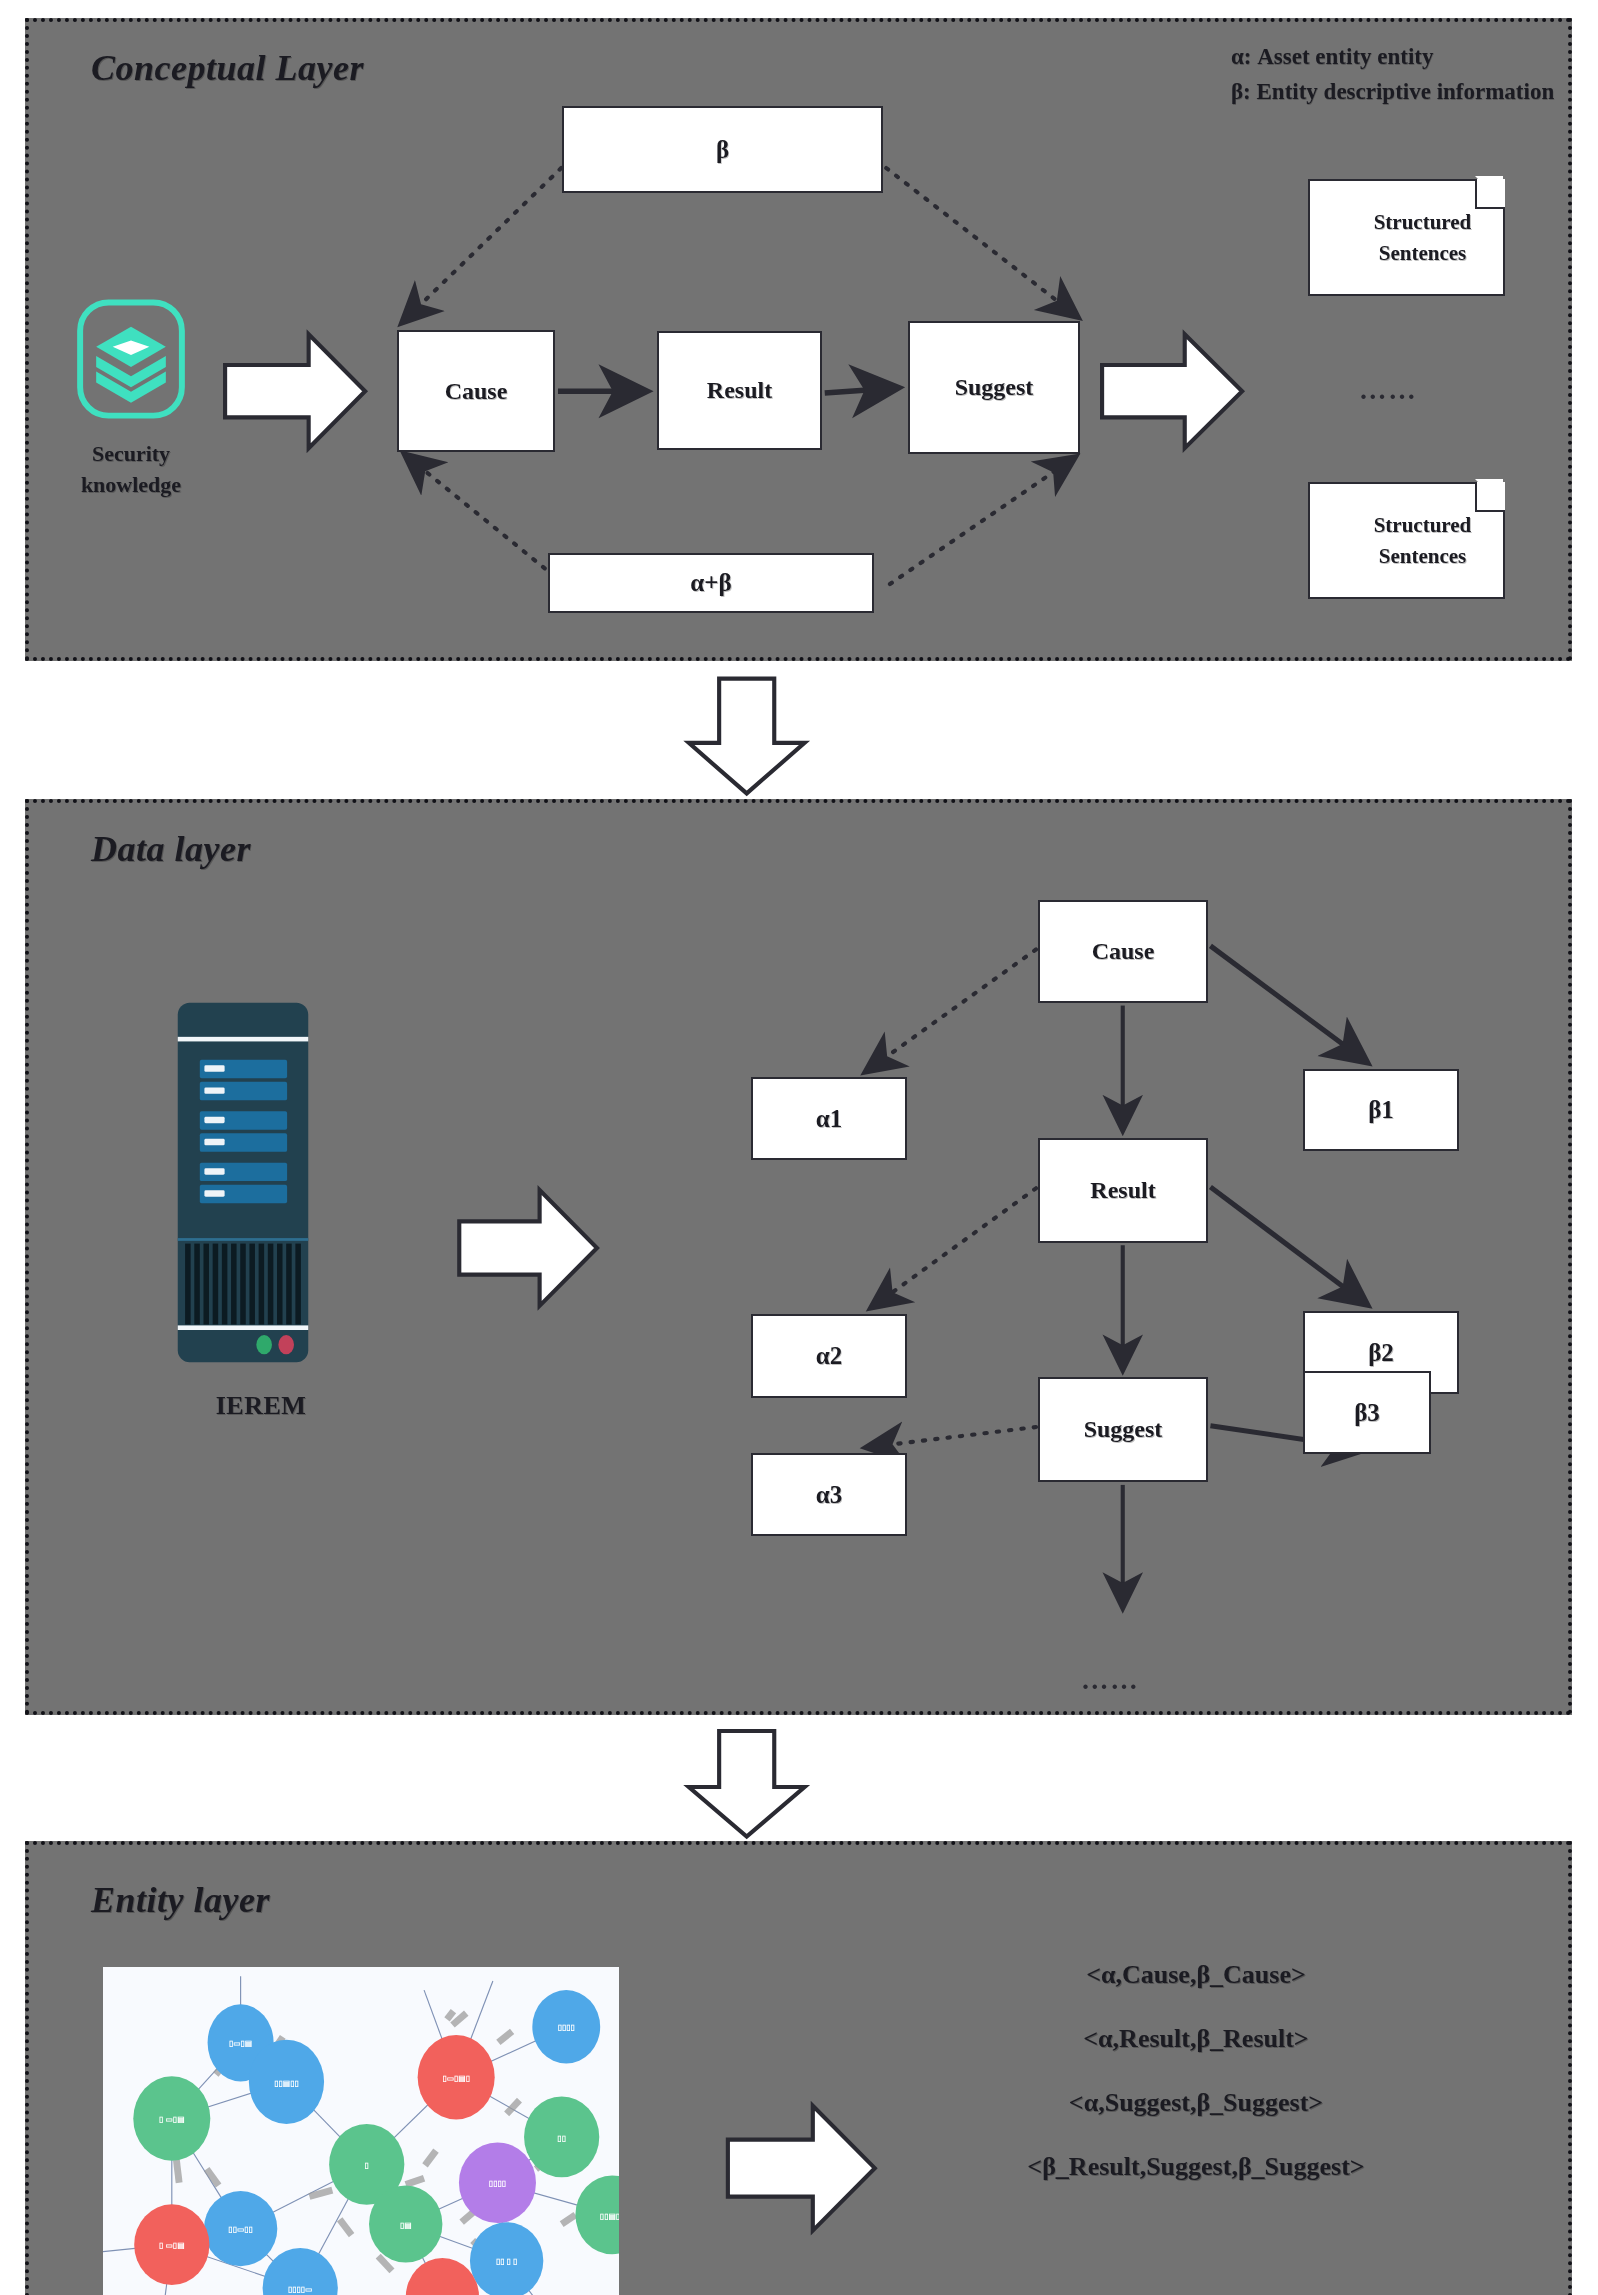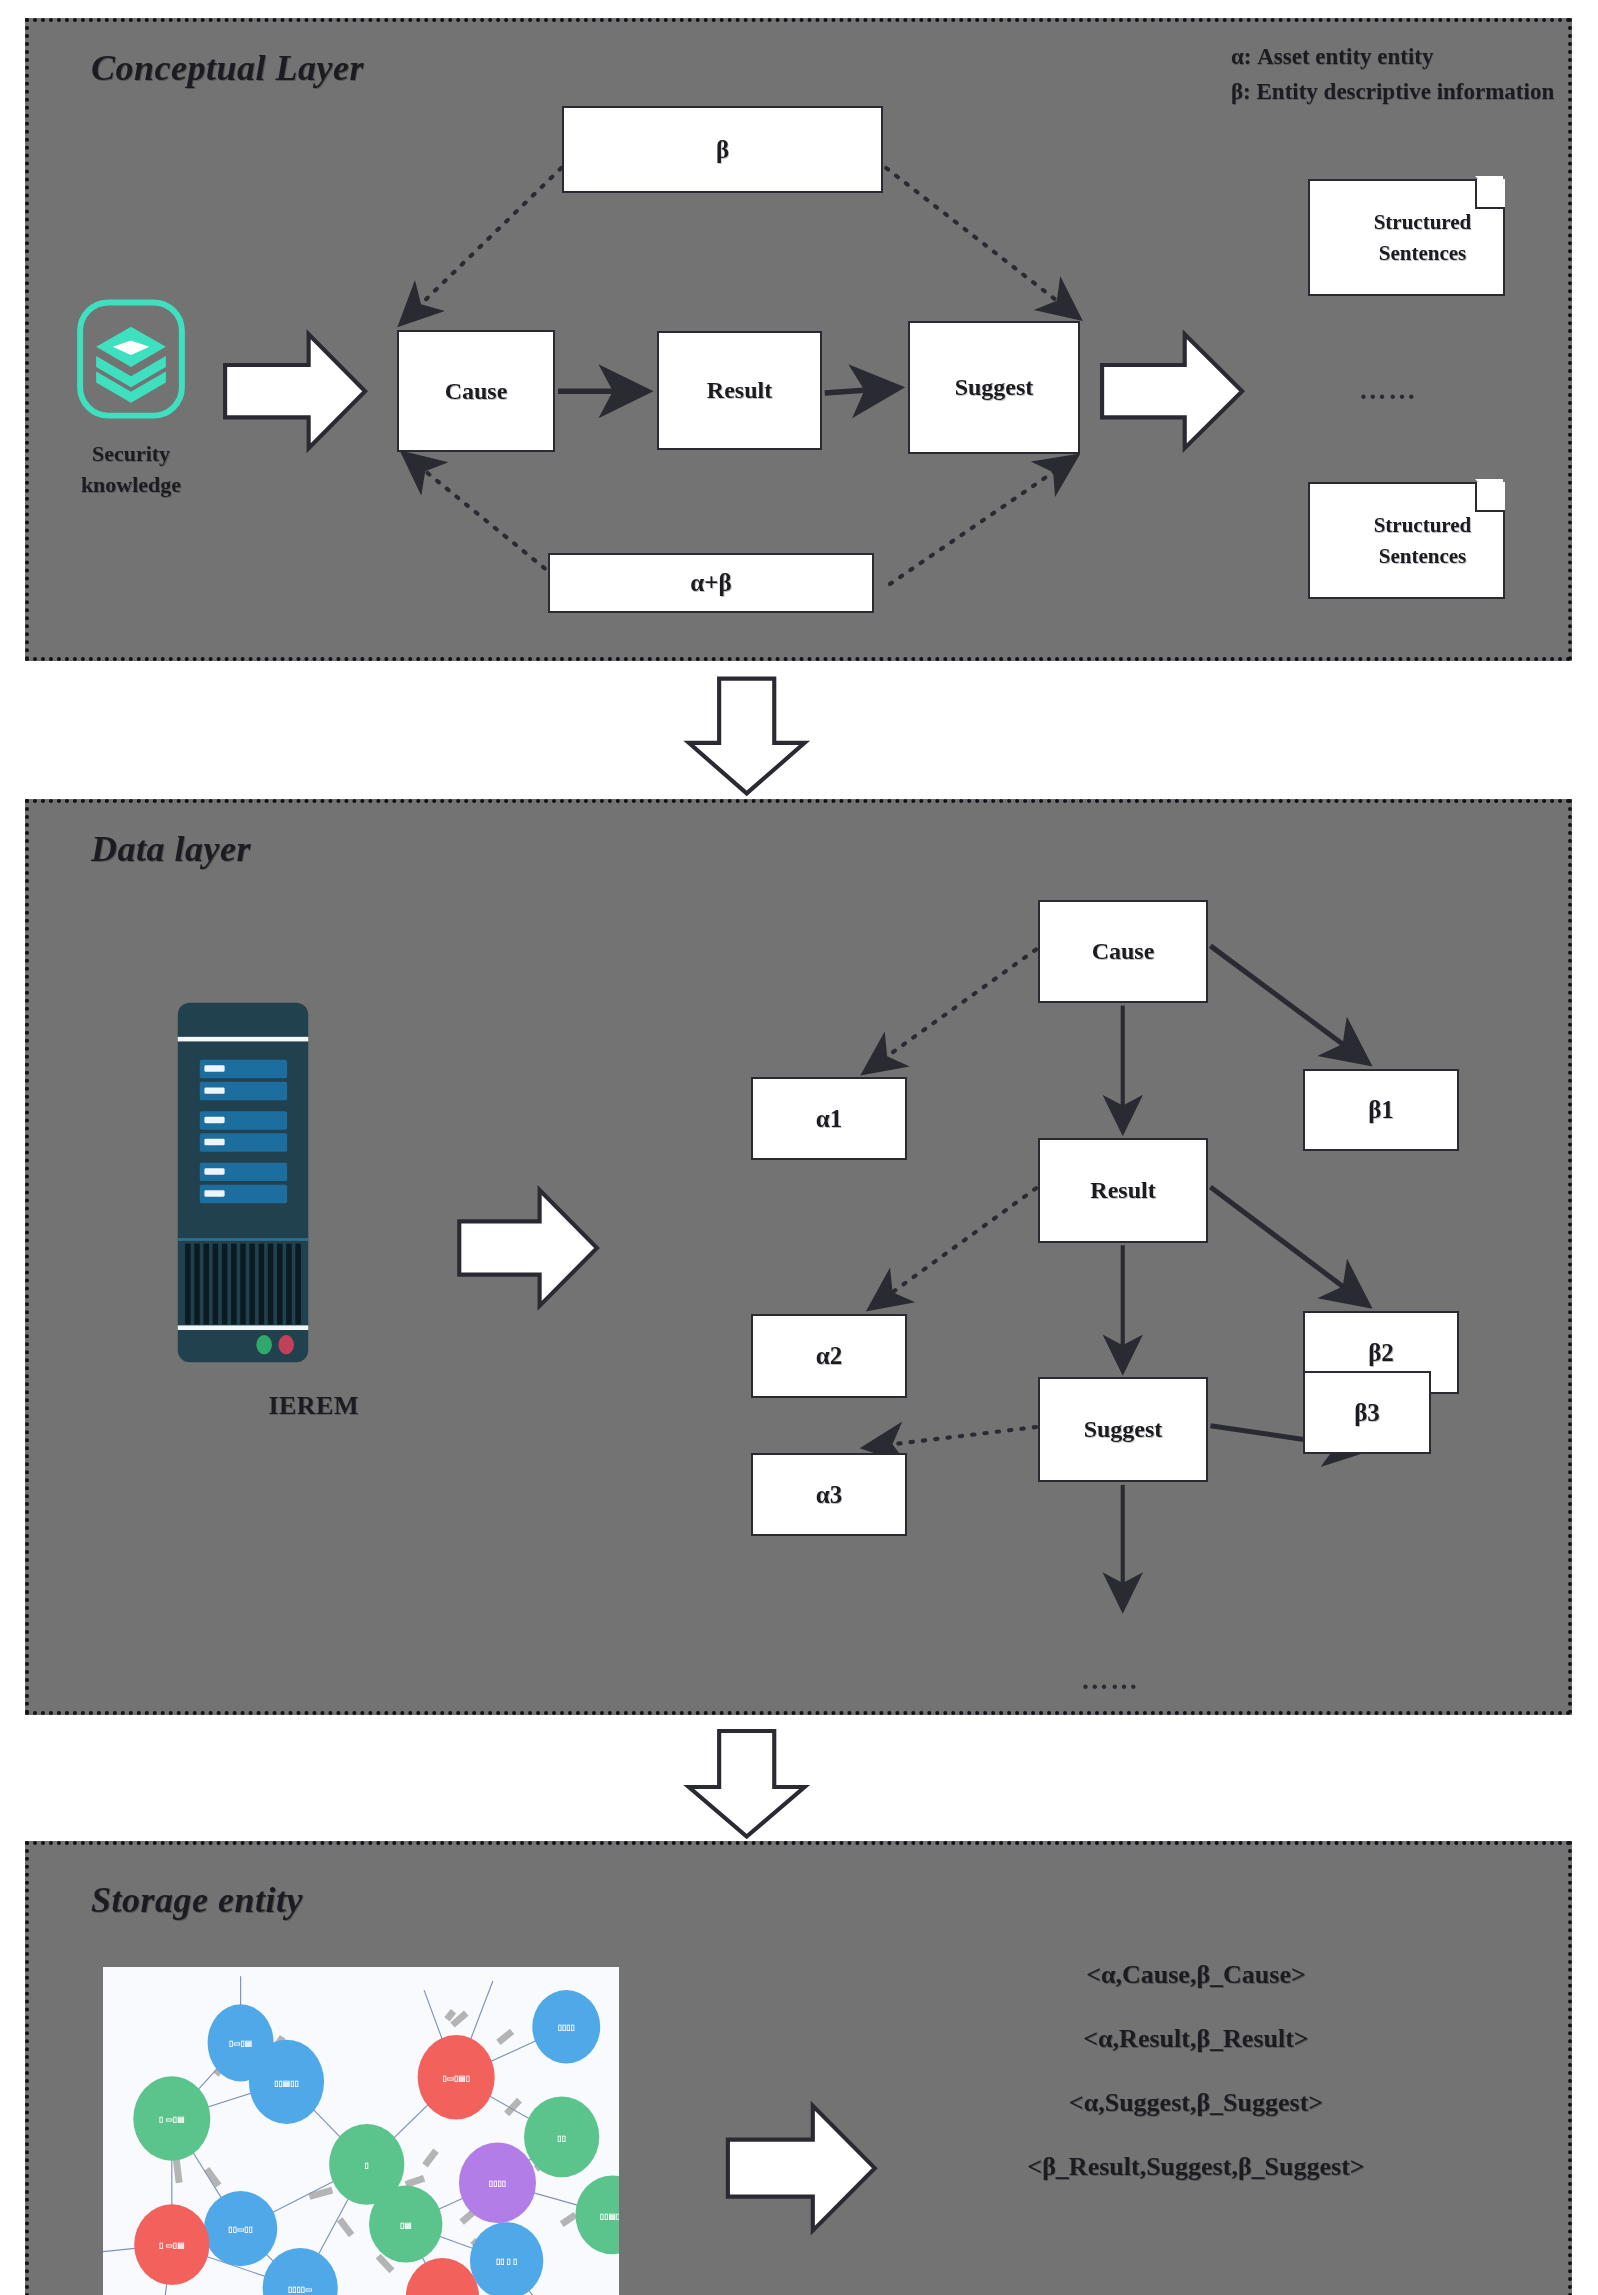--- a/index.html
+++ b/index.html
@@ -92,22 +92,22 @@
   }
   #sec-label{
     position:absolute;left:37px;top:438px;width:188px;
     text-align:center;font-size:22px;font-weight:bold;line-height:1.42;
     text-shadow:0.9px 0.9px 0 rgba(0,0,0,.22);
   }
 
   
   #server-icon{position:absolute;left:174px;top:1001px;width:138px;height:363px;z-index:6;}
   #server-label{
-    position:absolute;left:129px;top:1391px;width:230px;
-    text-align:right;font-size:26px;font-weight:bold;letter-spacing:0.5px;
+    position:absolute;left:146px;top:1391px;width:230px;
+    text-align:center;font-size:26px;font-weight:bold;letter-spacing:0.5px;
     text-shadow:0.9px 0.9px 0 rgba(0,0,0,.22);
   }
 
   
   #kg-image{
     position:absolute;left:103px;top:1967px;width:516px;height:404px;
     background:#f7f9fd;z-index:5;overflow:hidden;
   }
 
   
@@ -233,21 +233,21 @@
 <div class="nbox greek" style="left:751px;top:1314px;width:156px;height:84px;">α2</div>
 <div class="nbox greek" style="left:751px;top:1453px;width:156px;height:83px;">α3</div>
 
 <div class="nbox greek" style="left:1303px;top:1069px;width:156px;height:82px;">β1</div>
 <div class="nbox greek" style="left:1303px;top:1311px;width:156px;height:83px;">β2</div>
 <div class="nbox greek" style="left:1303px;top:1371px;width:128px;height:83px;">β3</div>
 
 <div class="ellipsis" style="left:1081px;top:1664px;">……</div>
 
 <div class="layer" id="storage-layer">
-  <div class="layer-title">Storage entity</div>
+  <div class="layer-title">Entity layer</div>
 </div>
 
 <div id="kg-image">
   <svg width="516" height="404" viewBox="0 0 1125 880" xmlns="http://www.w3.org/2000/svg">
     <rect width="1125" height="880" fill="#f8fafe"></rect>
     <g stroke="#6a7fa8" stroke-width="2.5" fill="none" opacity="0.85">
       <path d="M300 20 L300 165"></path>
       <path d="M300 165 L150 330"></path>
       <path d="M300 165 L400 250"></path>
       <path d="M400 250 L150 330"></path>

